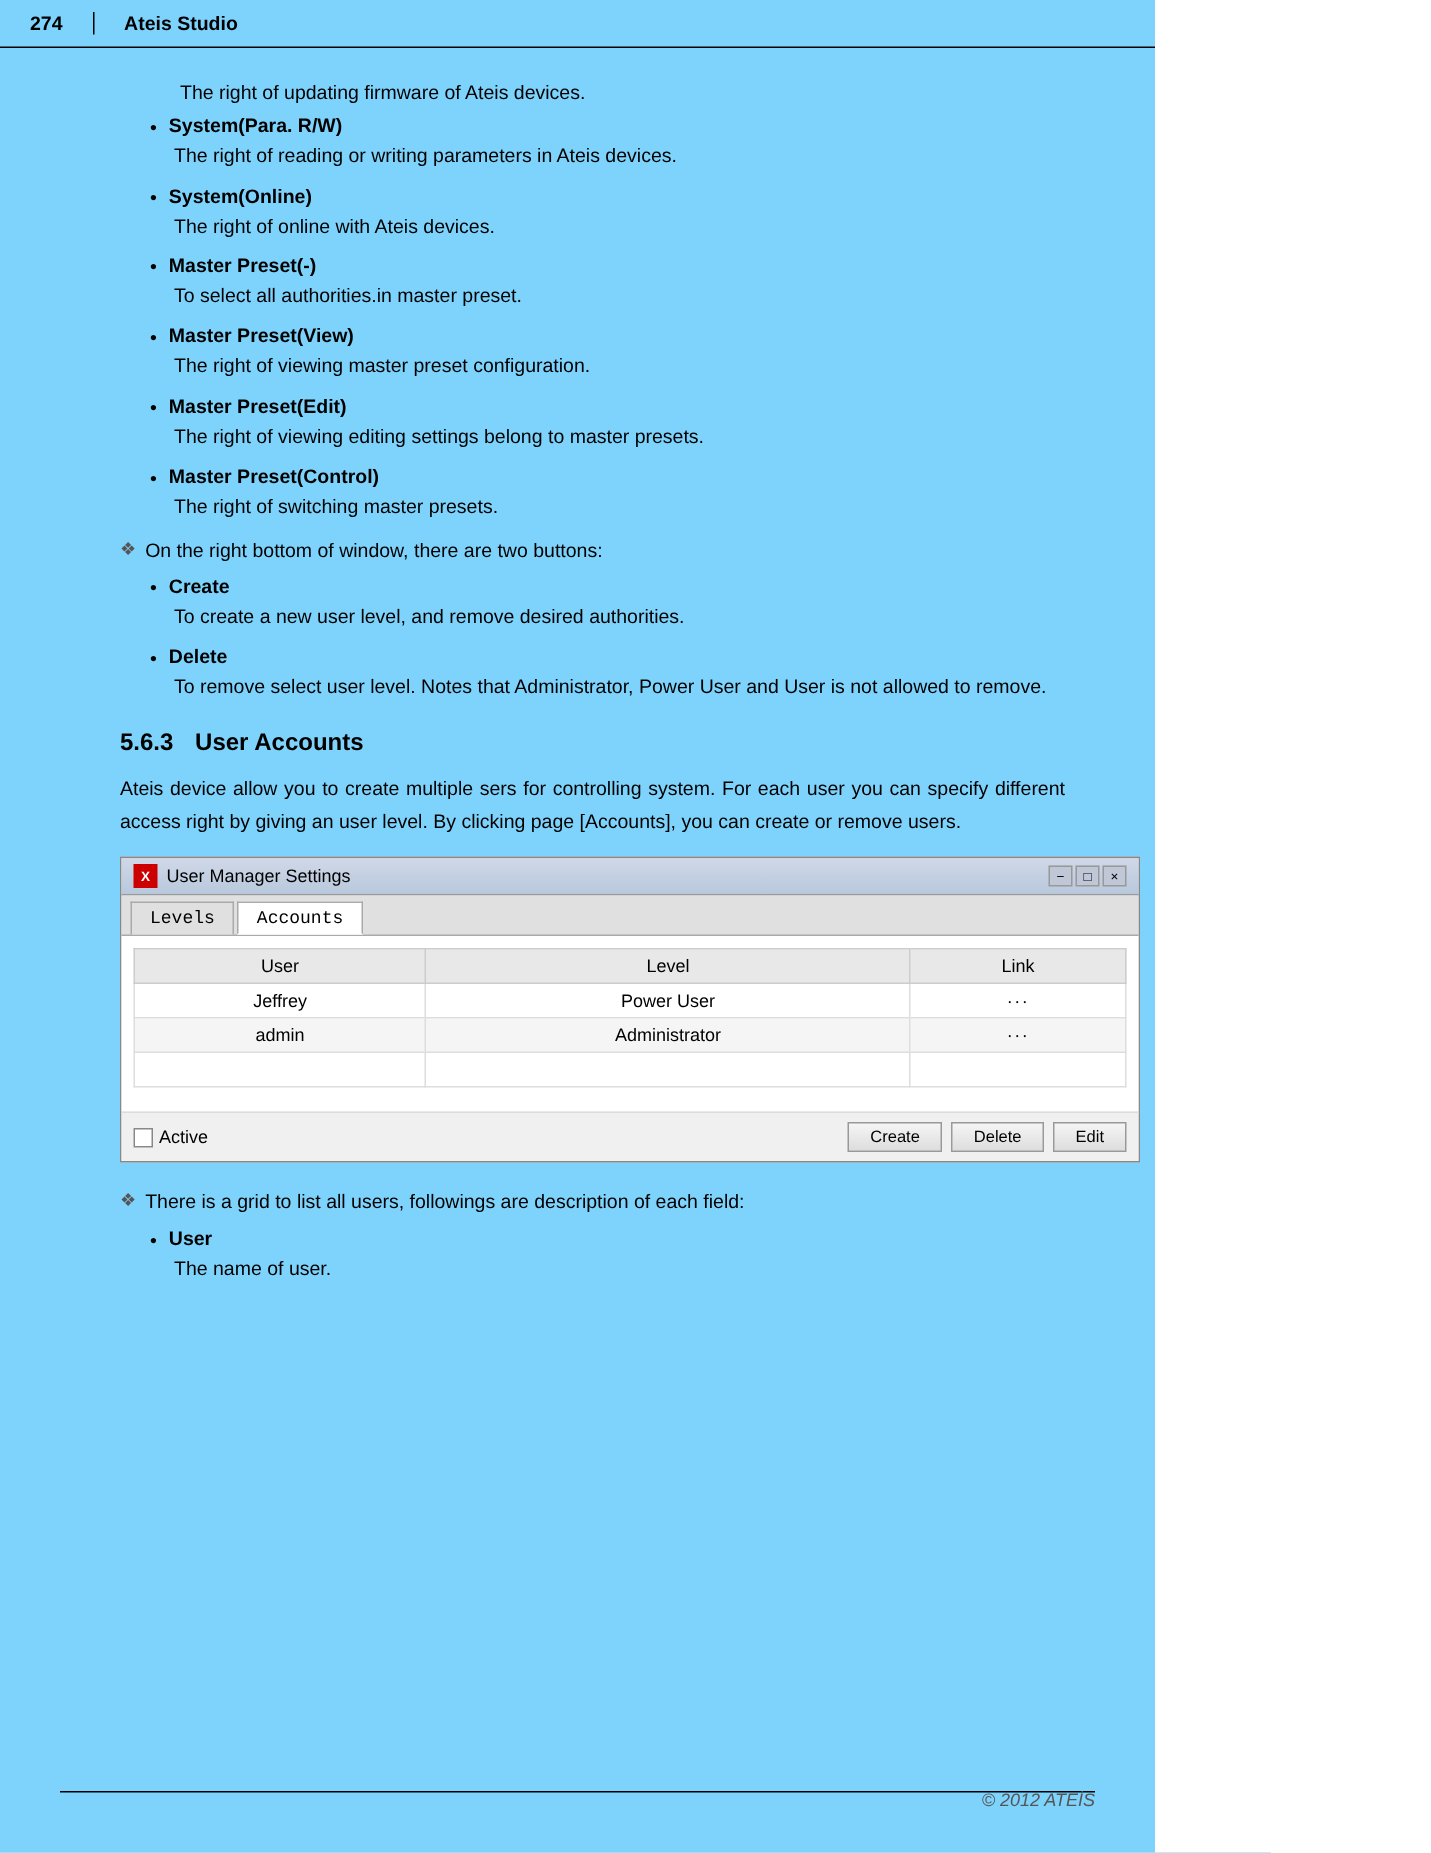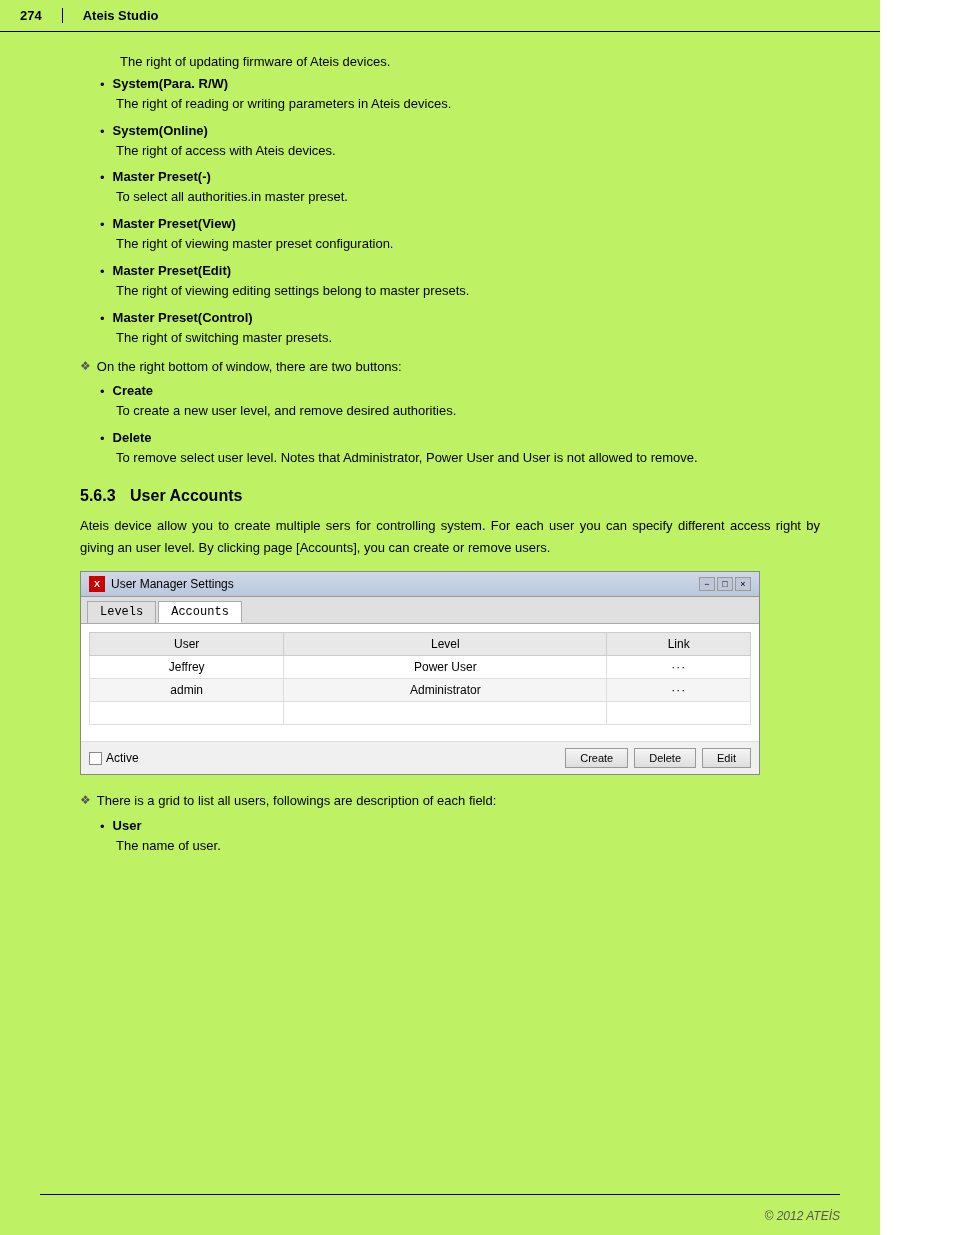--- a/index.html
+++ b/index.html
@@ -5,23 +5,23 @@
     * { margin: 0; padding: 0; box-sizing: border-box; }
     body {
       font-family: Arial, sans-serif;
       font-size: 13px;
       background: #fff;
       color: #000;
       width: 954px;
       min-height: 1235px;
     }
     .page {
-      width: 880px;
+      width: 770px;
       min-height: 1235px;
-      background: #bef264;
+      background: #7dd3fc;
       padding: 0;
       position: relative;
     }
     
     .page-header {
       display: flex;
       align-items: center;
       border-bottom: 1.5px solid #000;
       padding: 8px 20px 8px 20px;
       margin-bottom: 0;
@@ -233,21 +233,21 @@
       padding: 3px 14px;
       font-size: 11px;
       background: linear-gradient(to bottom, #f5f5f5, #ddd);
       border: 1px solid #999;
       cursor: pointer;
       font-family: Arial, sans-serif;
     }
     
     .page-footer {
       position: absolute;
-      bottom: 12px;
+      bottom: 28px;
       right: 40px;
       font-size: 12px;
       color: #555;
       font-style: italic;
     }
     .footer-line {
       position: absolute;
       bottom: 40px;
       left: 40px;
       right: 40px;
@@ -277,21 +277,21 @@
       <div class="bullet-item">
         <span class="bullet-dot">•</span>
         <span class="bullet-label">System(Para. R/W)</span>
       </div>
       <div class="bullet-desc">The right of reading or writing parameters in Ateis devices.</div>
 
       <div class="bullet-item">
         <span class="bullet-dot">•</span>
         <span class="bullet-label">System(Online)</span>
       </div>
-      <div class="bullet-desc">The right of access with Ateis devices.</div>
+      <div class="bullet-desc">The right of online with Ateis devices.</div>
 
       <div class="bullet-item">
         <span class="bullet-dot">•</span>
         <span class="bullet-label">Master Preset(-)</span>
       </div>
       <div class="bullet-desc">To select all authorities.in master preset.</div>
 
       <div class="bullet-item">
         <span class="bullet-dot">•</span>
         <span class="bullet-label">Master Preset(View)</span>

